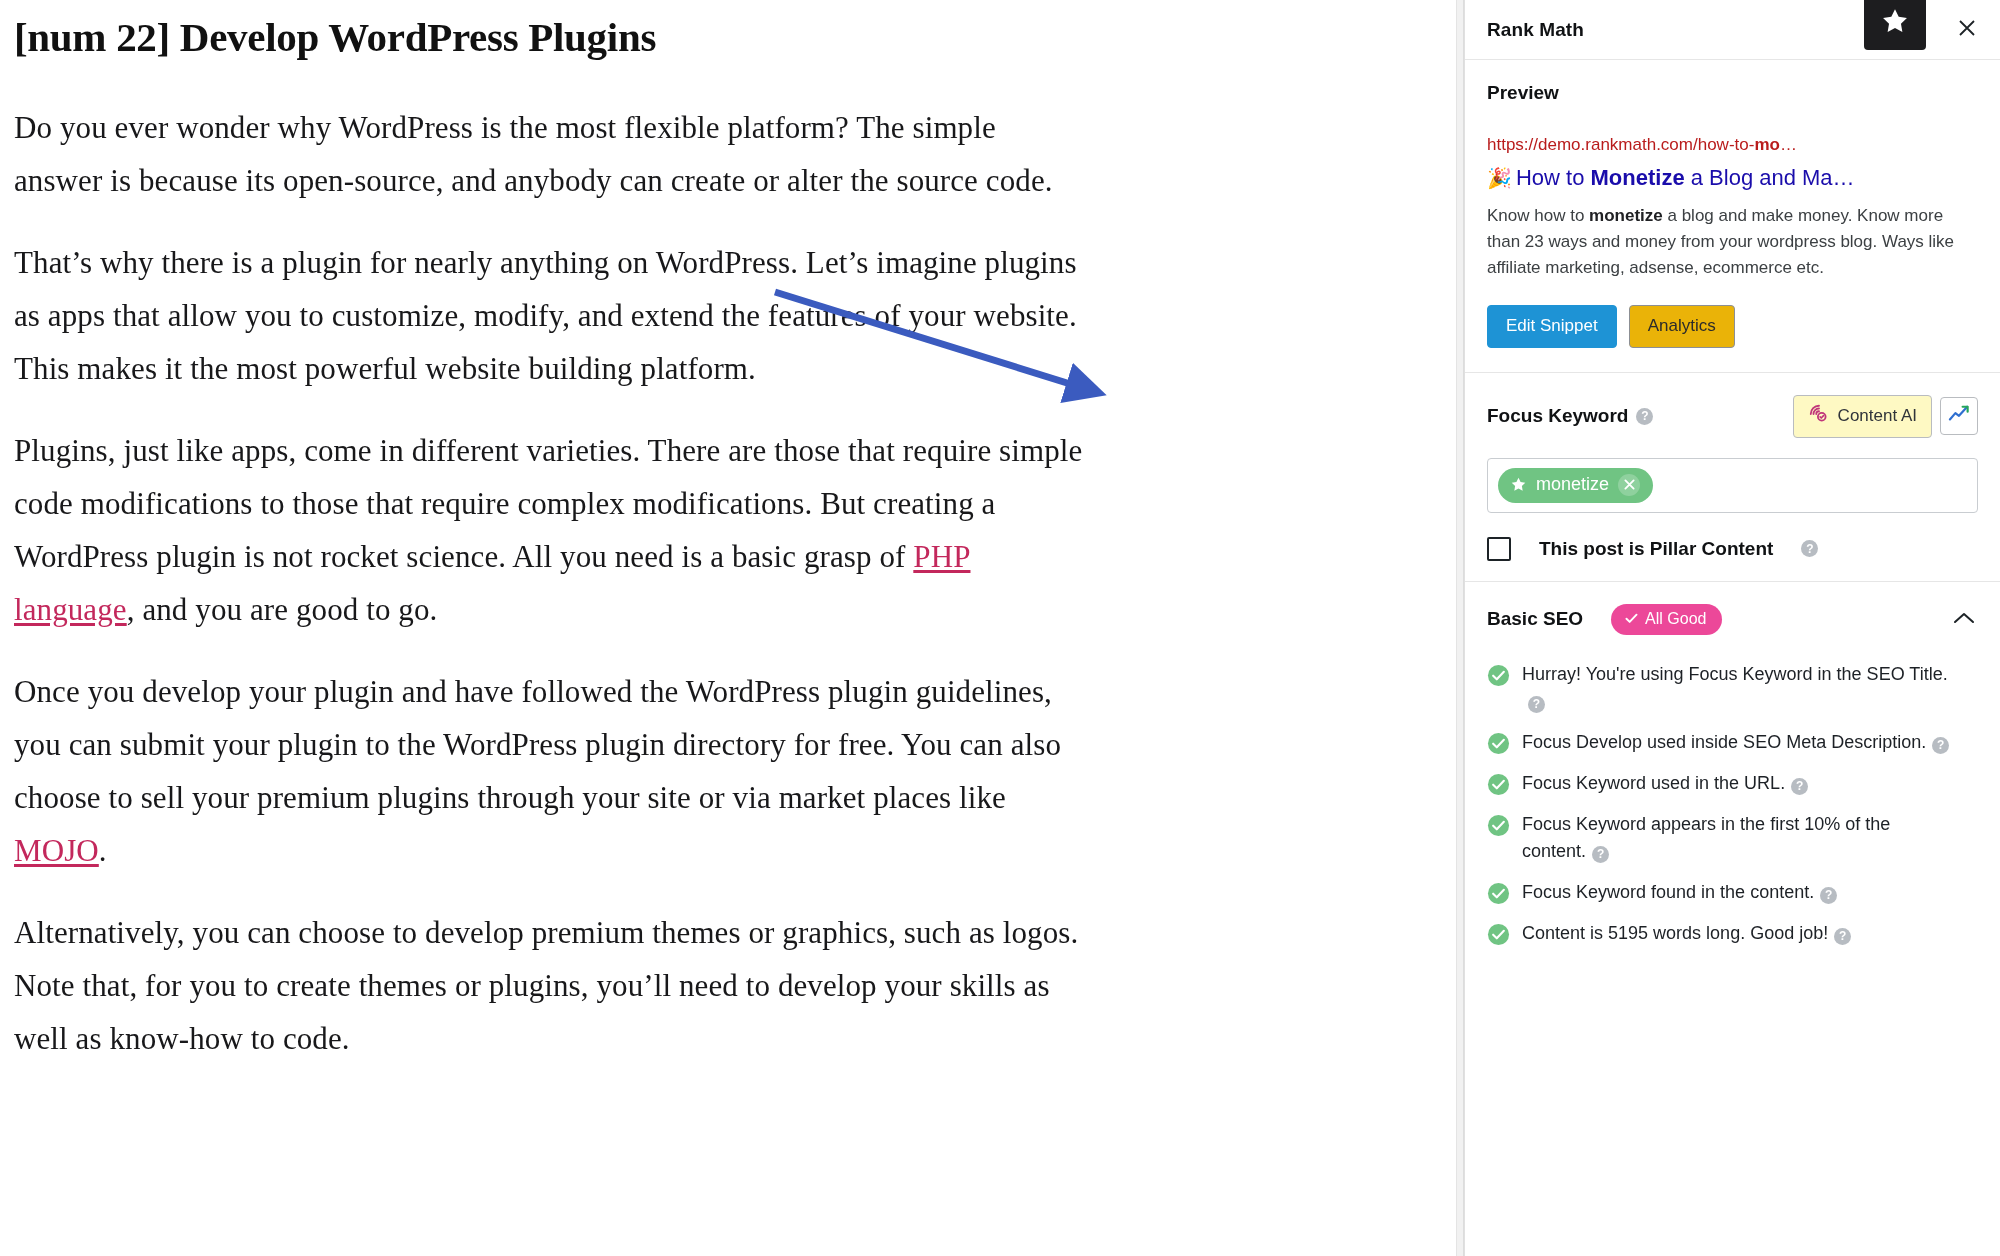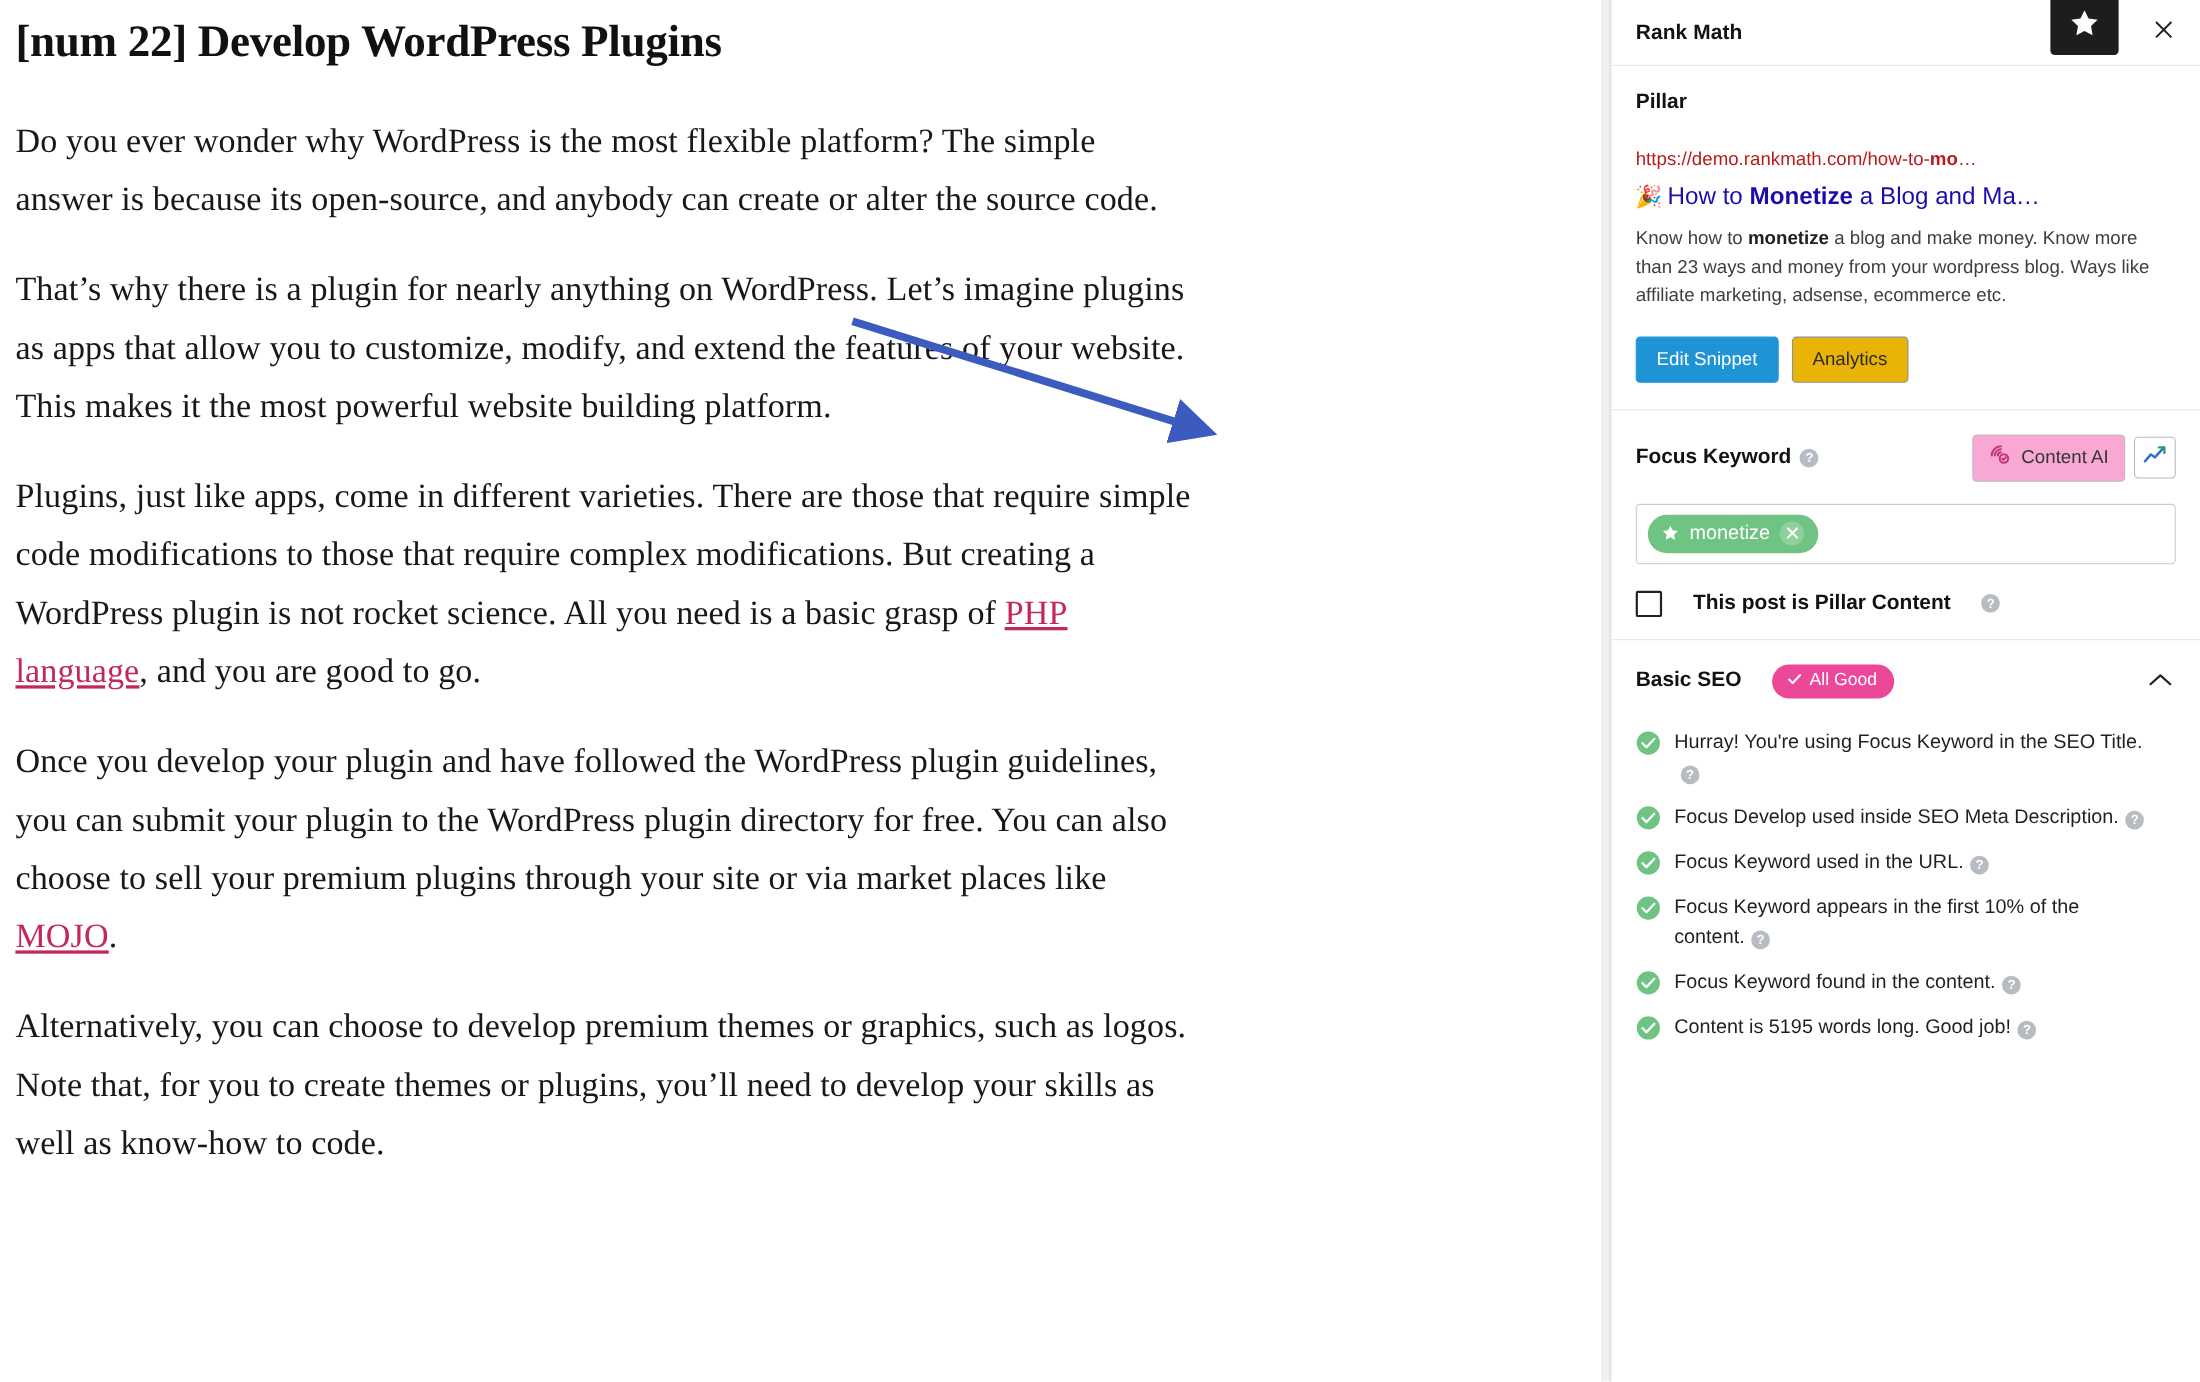--- a/index.html
+++ b/index.html
@@ -211,21 +211,21 @@
     flex: 0 0 17px;
     line-height: 1;
   }
   .fk-spacer { flex: 1; }
   .content-ai-btn {
     display: flex;
     align-items: center;
     gap: 8px;
     border: 1px solid #b9bcc0;
     border-radius: 4px;
-    background: #f9a8d4;
+    background: #fef9c3;
     padding: 7px 14px;
     font-size: 17px;
     color: #30343a;
     cursor: pointer;
   }
   .trend-btn {
     width: 38px; height: 38px;
     border: 1px solid #b9bcc0;
     border-radius: 4px;
     background: #ffffff;
@@ -387,21 +387,21 @@
       <div class="close-btn">
         <span>
           <svg width="22" height="22" viewBox="0 0 22 22">
             <path d="M4 4 L18 18 M18 4 L4 18" stroke="#1d2327" stroke-width="1.8" fill="none"></path>
           </svg>
         </span>
       </div>
     </div>
 
     <div class="sb-section">
-      <div class="sb-section-title">Pillar</div>
+      <div class="sb-section-title">Preview</div>
 
       <div class="serp-url">
         <span>https://demo.rankmath.com/how-to-</span><b>mo</b><span>…</span>
       </div>
 
       <div class="serp-title">
         <span class="serp-emoji">🎉</span><span>How to </span><b>Monetize</b><span> a Blog and Ma</span><span>…</span>
       </div>
 
       <div class="serp-desc">

